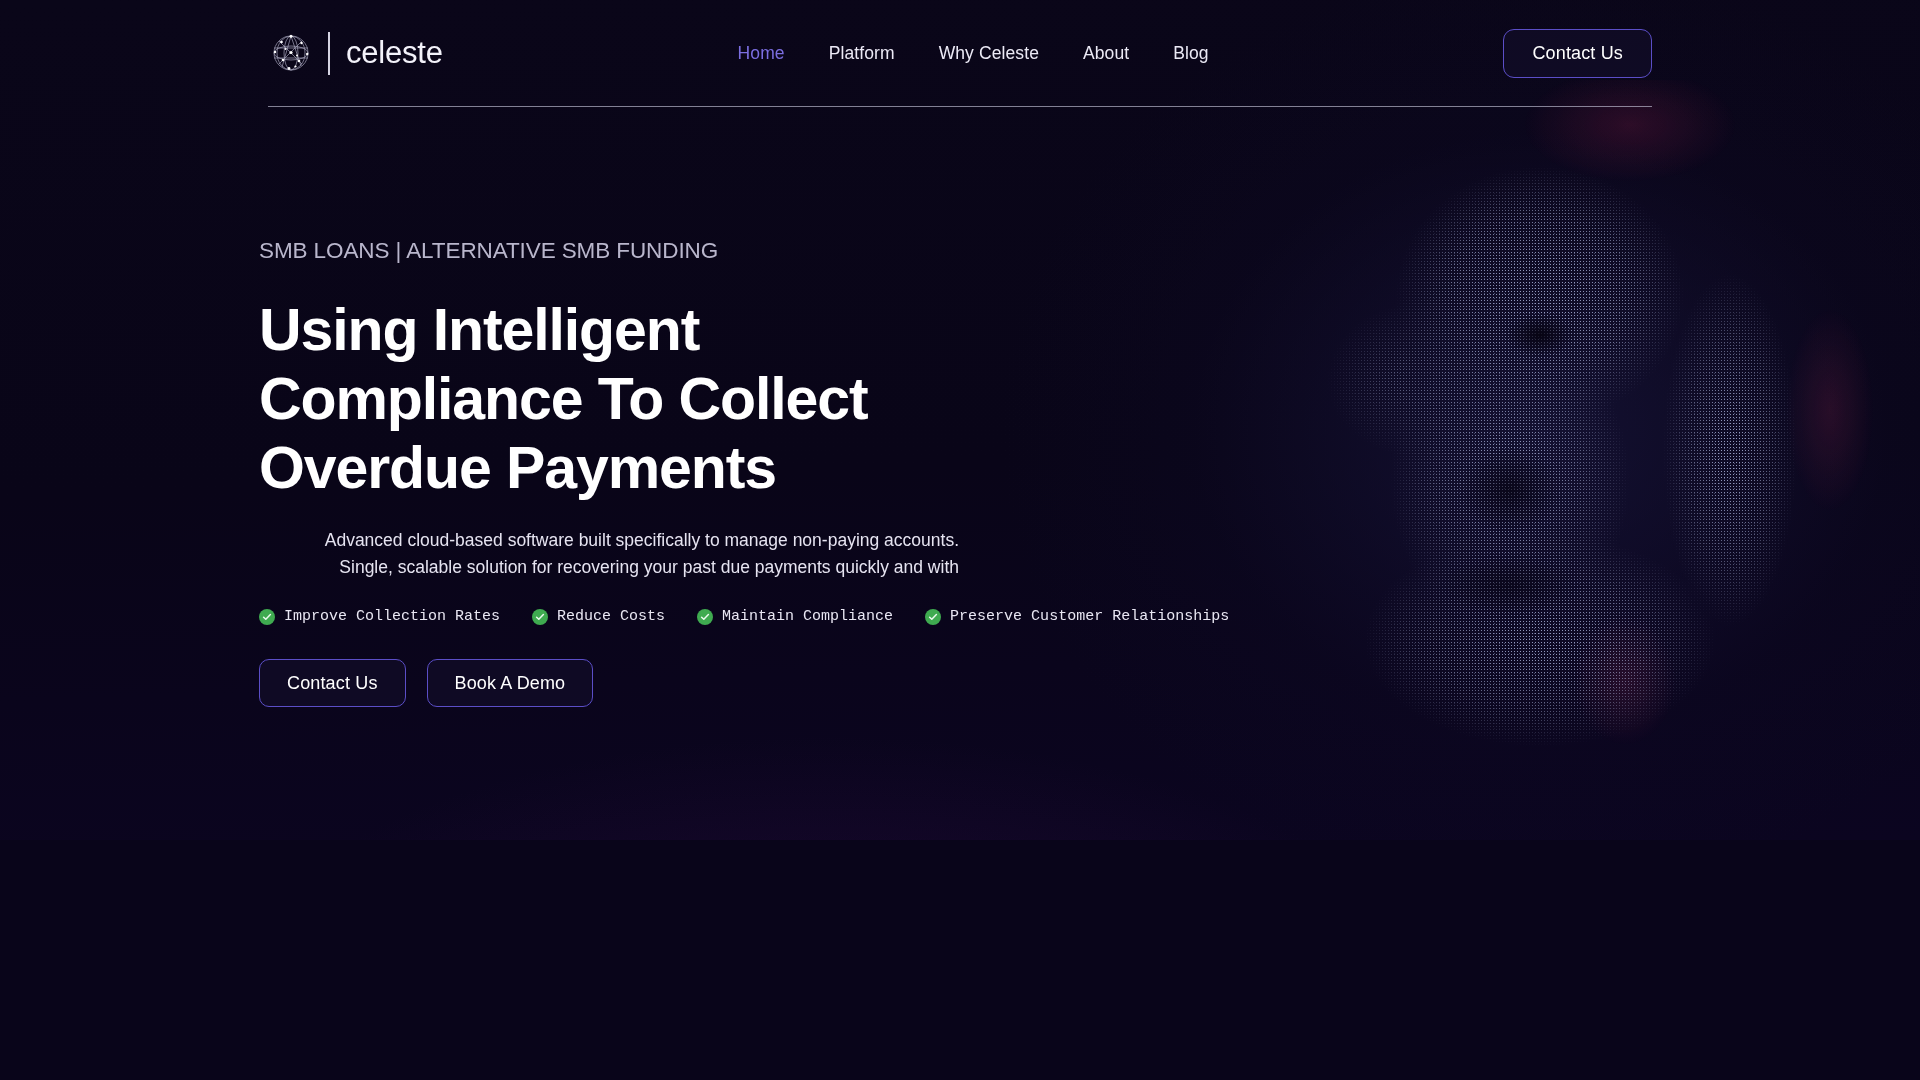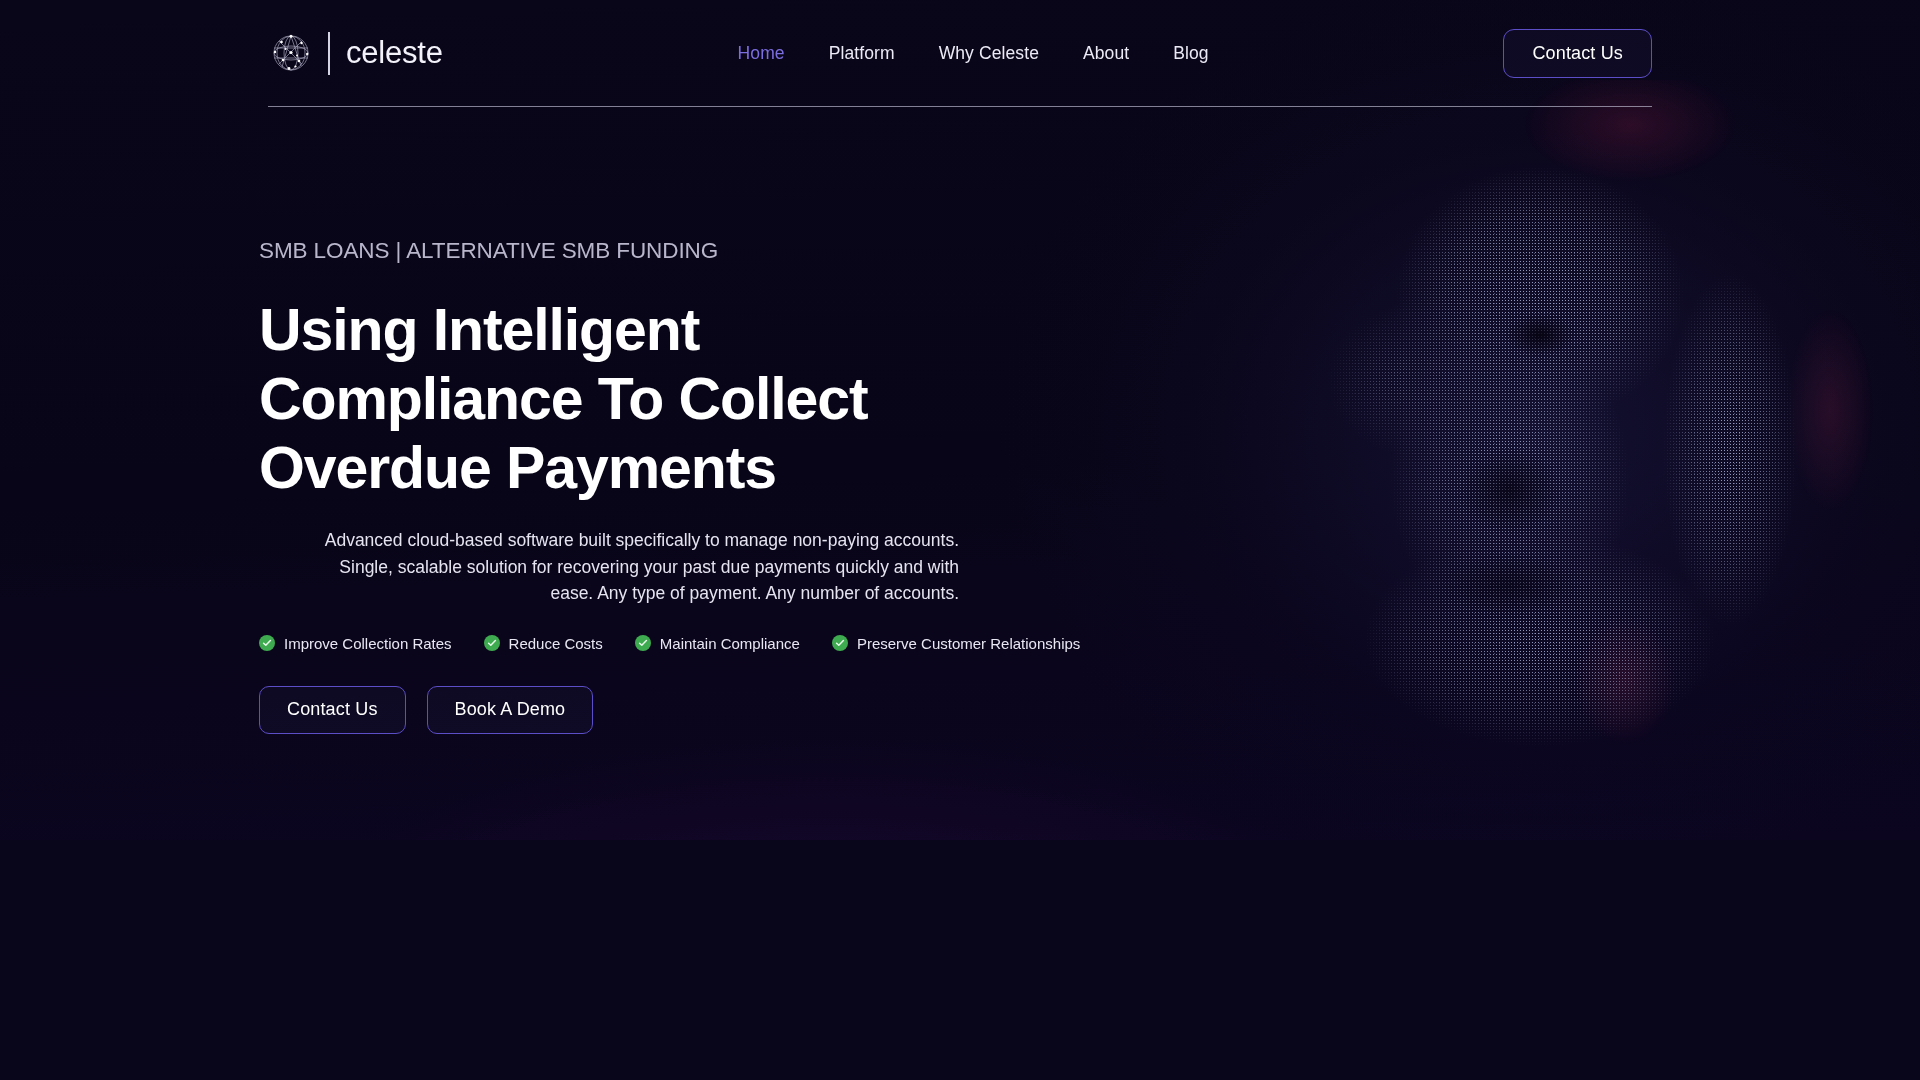--- a/index.html
+++ b/index.html
@@ -137,21 +137,21 @@
 
   .features { display:flex; align-items:center; gap:0; margin-bottom:34px; }
   .feature { display:flex; align-items:center; gap:9px; margin-right:32px; }
   .check {
     width:16px; height:16px; border-radius:50%;
     background:#3fab50;
     display:flex; align-items:center; justify-content:center;
     flex:0 0 auto;
   }
   .check svg { display:block; }
-  .feature-label { font-size:15px; color:#e9e7f3; white-space:nowrap; }
+  .feature-label { font-size:15px; color:#e9e7f3; white-space:nowrap;font-family:Liberation Mono, monospace; }
 
   .cta-row { display:flex; gap:21px; }
   .btn-cta { height:48px; padding:0 27px; font-size:18px; border-radius:10px; }
 
   
   .dash-wrap {
     position:absolute; left:459px; top:975px;
     width:1012px; height:110px;
   }
   .dash-card {
@@ -339,21 +339,20 @@
 
     <h1 class="headline">
       <span>Using Intelligent</span>
       <span>Compliance To Collect</span>
       <span>Overdue Payments</span>
     </h1>
 
     <div class="lede">
       <span>Advanced cloud-based software built specifically to manage non-paying accounts.</span>
       <span>Single, scalable solution for recovering your past due payments quickly and with</span>
-      <span>ease. Any type of payment. Any number of accounts.</span>
     </div>
 
     <div class="features">
       <div class="feature">
         <span class="check">
           <svg width="10" height="10" viewBox="0 0 10 10">
               <path d="M1.6 5.2 L3.8 7.3 L8.4 2.6" stroke="#eafbee" stroke-width="1.5" fill="none" stroke-linecap="round" stroke-linejoin="round"></path>
             </svg>
         </span>
         <span class="feature-label">Improve Collection Rates</span>

